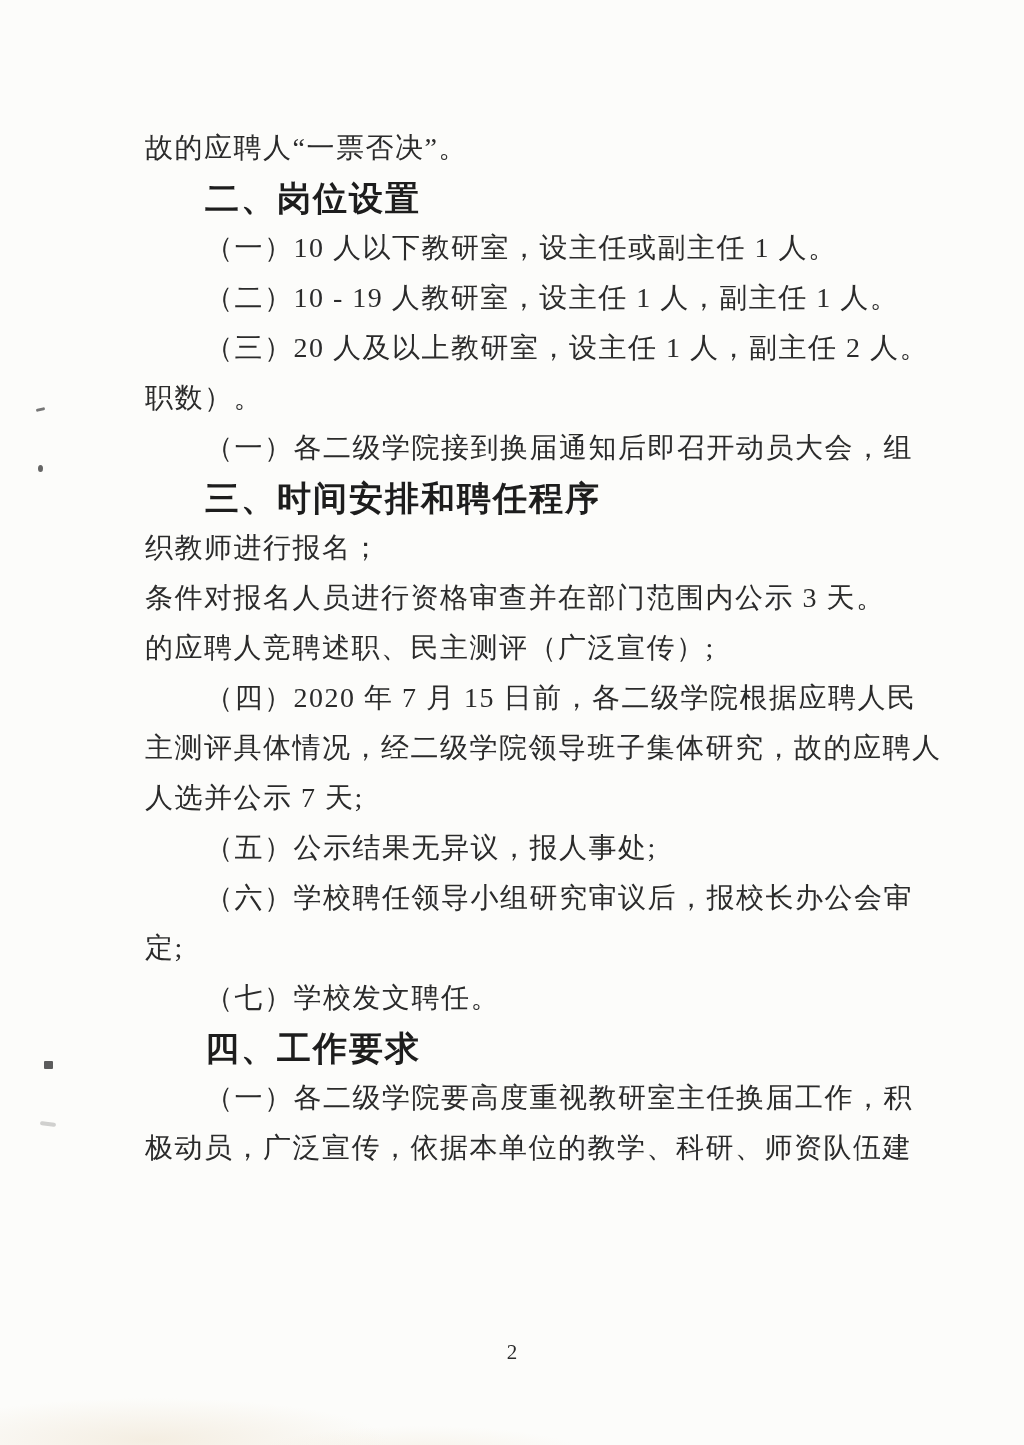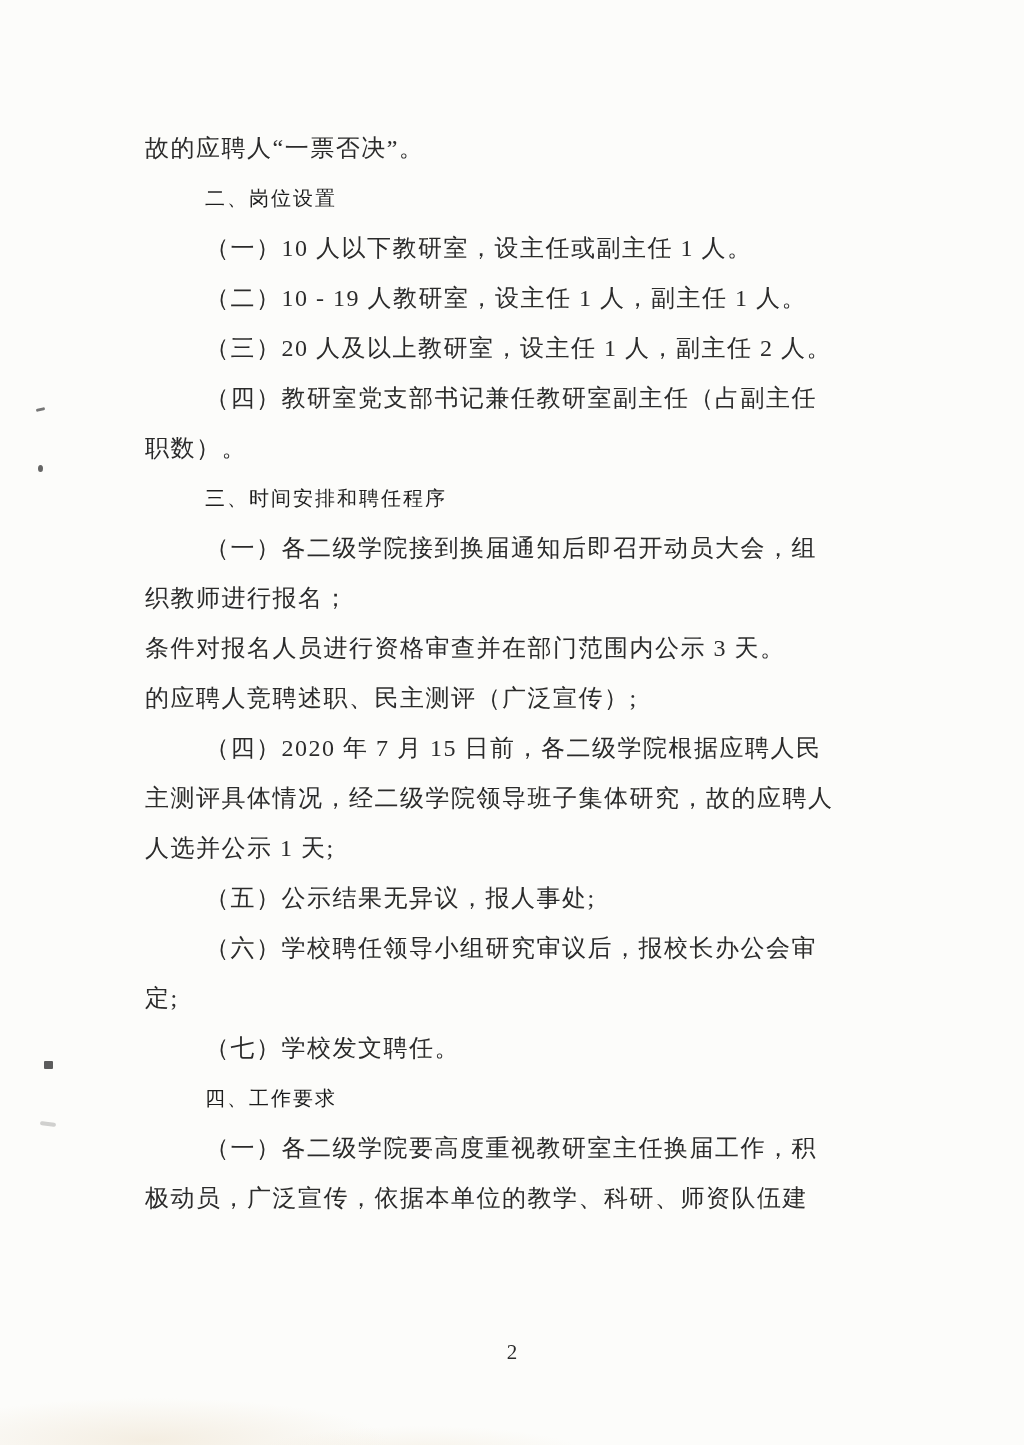--- a/index.html
+++ b/index.html
@@ -25,33 +25,33 @@
   }
   .content {
     position: absolute;
     left: 145px;
     top: 123px;
     width: 762px;
   }
   .line {
     height: 50px;
     line-height: 50px;
-    font-size: 24px;
+    font-size: 28px;
     color: #2b2b2b;
     font-family: "Liberation Serif", "DejaVu Serif", serif;
     letter-spacing: 1.5px;
     white-space: nowrap;
   }
   .line.indent {
     padding-left: 60px;
   }
   .line.heading {
     font-family: "Liberation Sans", "DejaVu Sans", sans-serif;
-    font-weight: 400;
-    font-size: 20px;
+    font-weight: 700;
+    font-size: 34px;
     color: #1d1d1d;
     letter-spacing: 2px;
   }
   .page-number {
     position: absolute;
     left: 0;
     top: 1340px;
     width: 1024px;
     text-align: center;
     font-size: 21px;
@@ -71,30 +71,29 @@
 <body>
 
 <div class="page">
 
   <div class="content">
     <div class="line">故的应聘人“一票否决”。</div>
     <div class="line heading indent">二、岗位设置</div>
     <div class="line indent">（一）10 人以下教研室，设主任或副主任 1 人。</div>
     <div class="line indent">（二）10 - 19 人教研室，设主任 1 人，副主任 1 人。</div>
     <div class="line indent">（三）20 人及以上教研室，设主任 1 人，副主任 2 人。</div>
-    <div class="line indent">（四）教研室党支部书记兼任教研室副主任（占副主任</div>
     <div class="line">职数）。</div>
+    <div class="line indent">（一）各二级学院接到换届通知后即召开动员大会，组</div>
     <div class="line heading indent">三、时间安排和聘任程序</div>
-    <div class="line indent">（一）各二级学院接到换届通知后即召开动员大会，组</div>
     <div class="line">织教师进行报名；</div>
     <div class="line">条件对报名人员进行资格审查并在部门范围内公示 3 天。</div>
     <div class="line">的应聘人竞聘述职、民主测评（广泛宣传）;</div>
     <div class="line indent">（四）2020 年 7 月 15 日前，各二级学院根据应聘人民</div>
     <div class="line">主测评具体情况，经二级学院领导班子集体研究，故的应聘人</div>
-    <div class="line">人选并公示 1 天;</div>
+    <div class="line">人选并公示 7 天;</div>
     <div class="line indent">（五）公示结果无异议，报人事处;</div>
     <div class="line indent">（六）学校聘任领导小组研究审议后，报校长办公会审</div>
     <div class="line">定;</div>
     <div class="line indent">（七）学校发文聘任。</div>
     <div class="line heading indent">四、工作要求</div>
     <div class="line indent">（一）各二级学院要高度重视教研室主任换届工作，积</div>
     <div class="line">极动员，广泛宣传，依据本单位的教学、科研、师资队伍建</div>
   </div>
 
   <div class="page-number">2</div>

